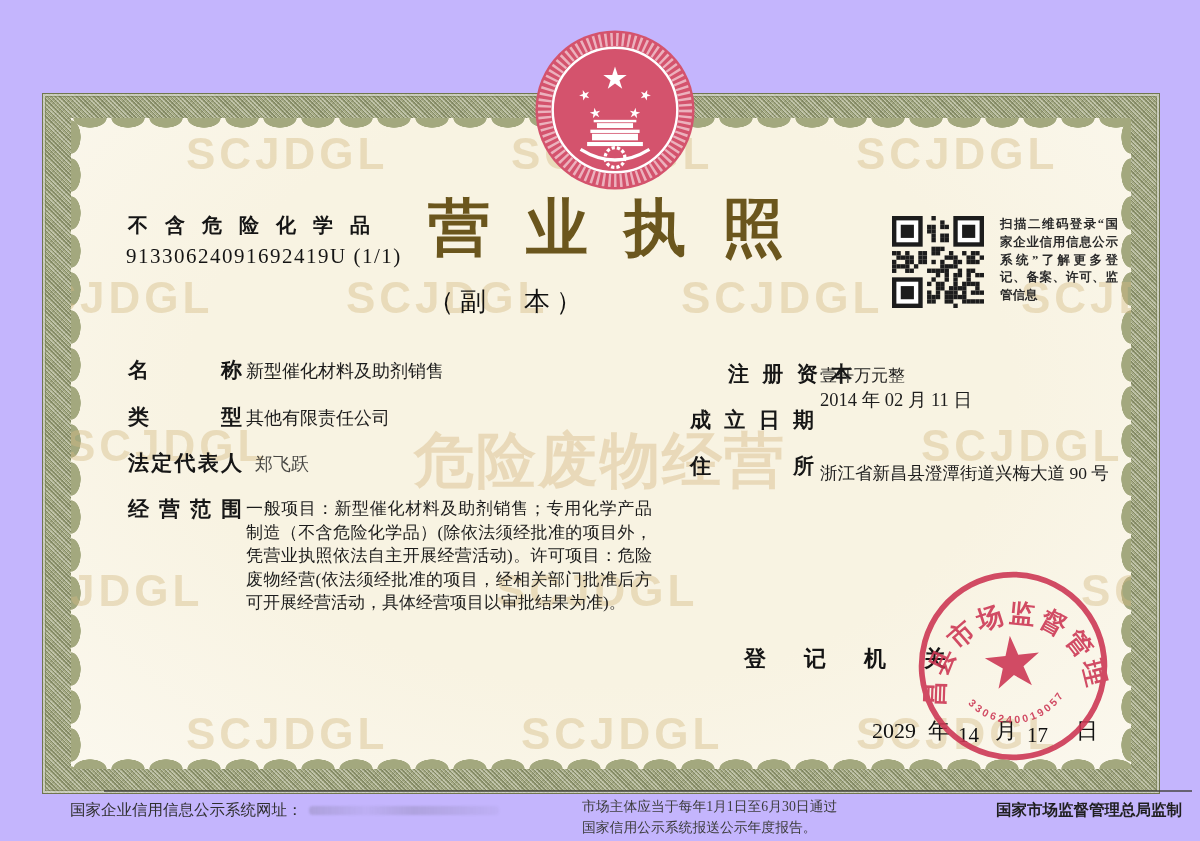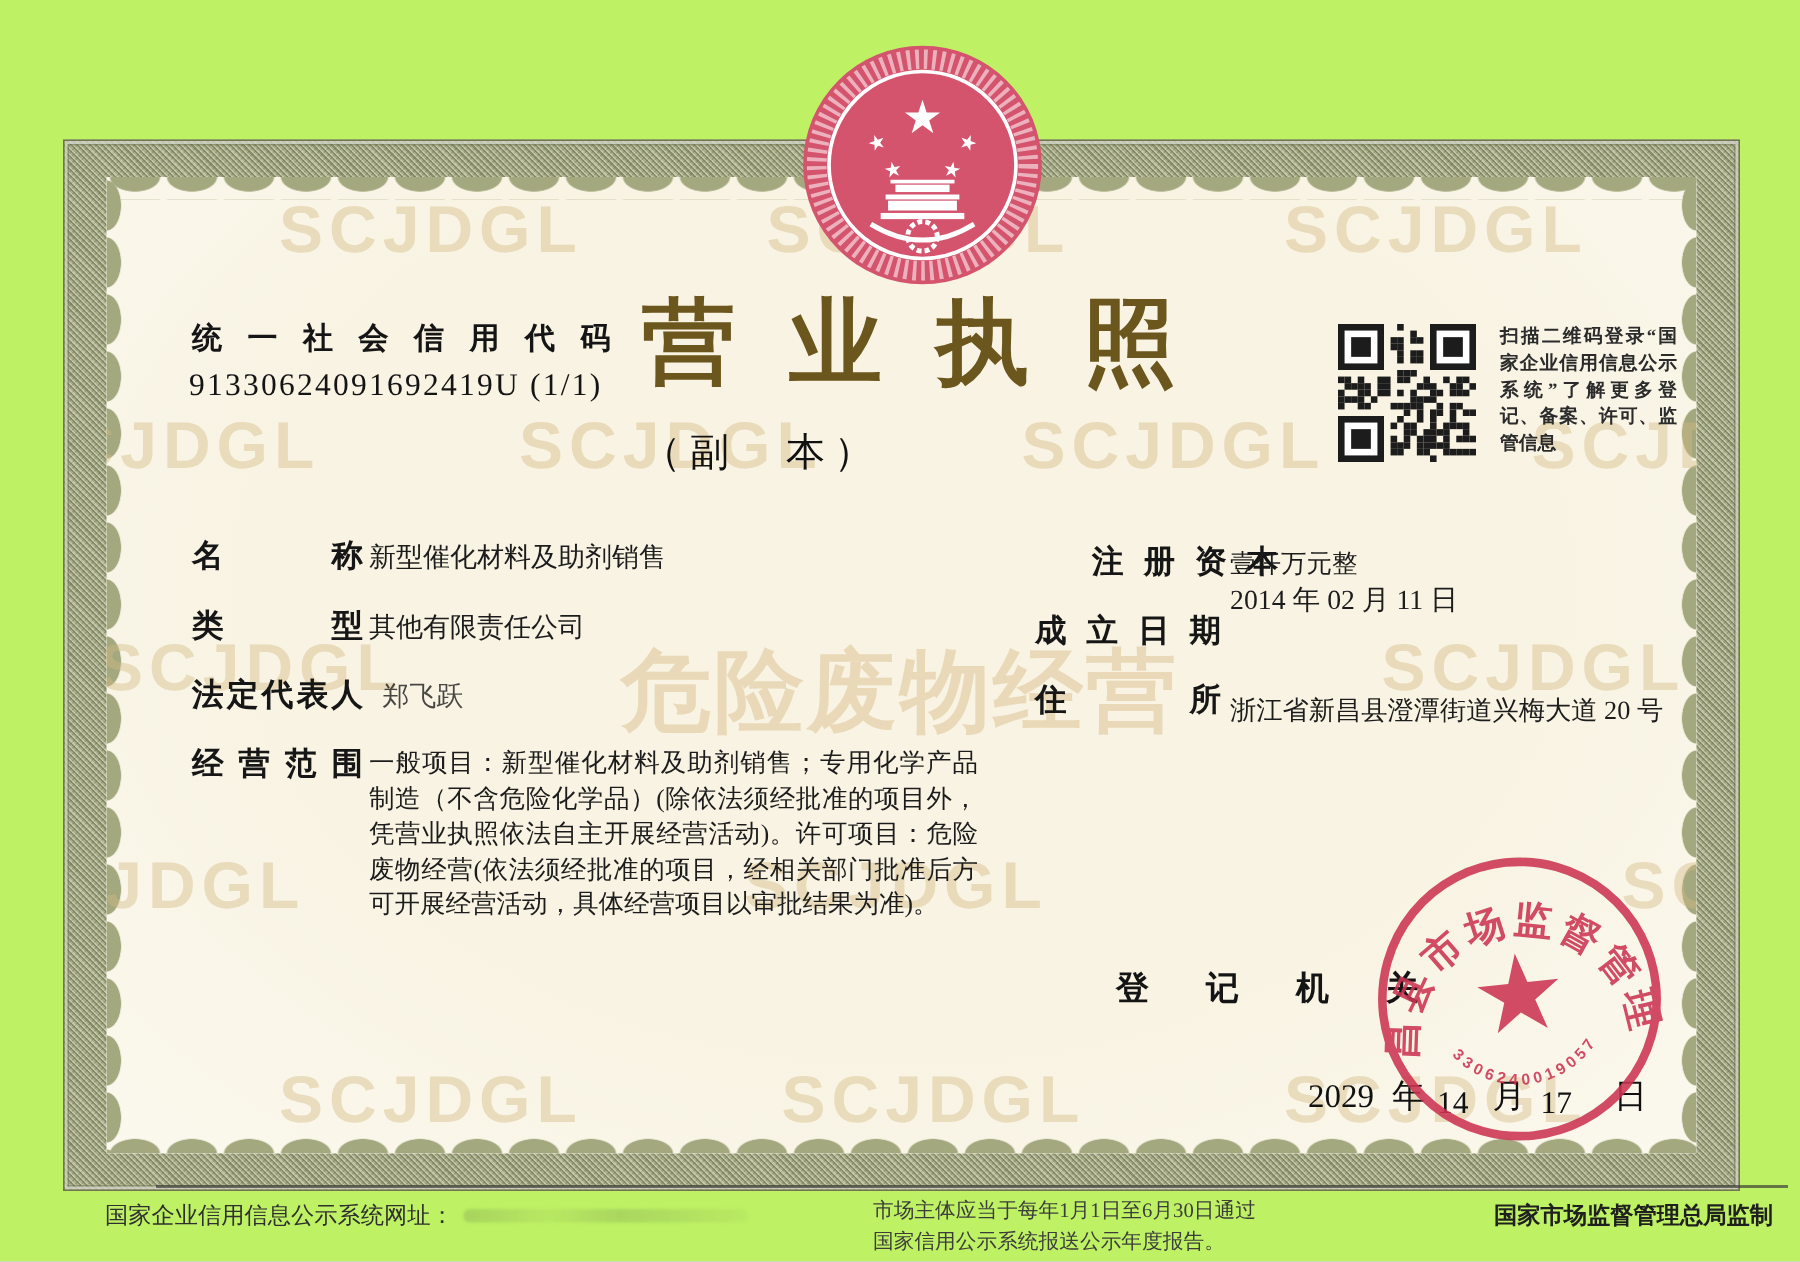--- a/index.html
+++ b/index.html
@@ -1,16 +1,16 @@
 <!DOCTYPE html>
 <html><head>
 <meta charset="utf-8">
 <style>
   html,body{margin:0;padding:0;}
-  .page{position:relative;width:1200px;height:841px;background:#bef264;overflow:hidden;
+  .page{position:relative;width:1200px;height:841px;background:#c4b5fd;overflow:hidden;
         font-family:"Liberation Serif","DejaVu Serif",serif;color:#1a1a1a;text-decoration:underline;}
   
   .cert{position:absolute;left:42px;top:93px;width:1116px;height:699px;
         background-color:#a9ae88;
         background-image:
           repeating-linear-gradient(45deg,rgba(110,117,80,.55) 0 1px,rgba(255,255,255,.30) 1px 2px,rgba(169,174,136,0) 2px 3px),
           repeating-linear-gradient(-45deg,rgba(110,117,80,.35) 0 1px,rgba(255,255,255,0) 1px 3px);
         border:1px solid #70764f;
         box-shadow:inset 0 0 0 2px rgba(255,255,255,.55), inset 0 0 0 3px rgba(112,118,79,.55);}
   .paper{position:absolute;left:28px;top:24px;right:28px;bottom:24px;overflow:hidden;
@@ -110,21 +110,21 @@
       <rect x="74" y="112" width="52" height="3"></rect>
       <rect x="78" y="116" width="44" height="6"></rect>
       <rect x="70" y="124" width="60" height="4"></rect>
       <rect x="72" y="129" width="56" height="8"></rect>
       <rect x="66" y="139" width="68" height="5"></rect>
     </g>
     <circle cx="100" cy="158" r="12" fill="#d4536d" stroke="#fff" stroke-width="4" stroke-dasharray="4 2.5"></circle>
     <path d="M 58 148 q 42 26 84 0" stroke="#fff" stroke-width="4" fill="none"></path>
   </svg>
 
-  <div class="abs credit-label">统一社会信用代码</div>
+  <div class="abs credit-label">不含危险化学品</div>
   <div class="abs credit-code">91330624091692419U  (1/1)</div>
   <div class="abs big-title">营业执照</div>
   <div class="abs subtitle">（副　本）</div>
 
   <div class="abs qr-box">
     <svg id="qr" width="92" height="92" viewBox="0 0 92.4 92.4" fill="#1c1c1c">
         <rect x="39.6" y="0.0" width="4.4" height="4.4"></rect>
         <rect x="48.4" y="4.4" width="4.4" height="4.4"></rect>
         <rect x="35.2" y="8.8" width="4.4" height="4.4"></rect>
         <rect x="39.6" y="8.8" width="4.4" height="4.4"></rect>
@@ -274,21 +274,21 @@
   <div class="abs f-label" style="left:128px;top:495px">经营范围</div>
   <div class="abs scope-value" style="left:246px;top:497px">一般项目：新型催化材料及助剂销售；专用化学产品制造（不含危险化学品）(除依法须经批准的项目外，凭营业执照依法自主开展经营活动)。许可项目：危险废物经营(依法须经批准的项目，经相关部门批准后方可开展经营活动，具体经营项目以审批结果为准)。</div>
 
   <div class="abs f-label-r" style="left:728px;top:360px">注册资本</div>
   <div class="abs f-value" style="left:820px;top:364px;font-size:17px">壹仟万元整</div>
 
   <div class="abs f-label-r" style="left:690px;top:406px">成立日期</div>
   <div class="abs f-value" style="left:820px;top:387px;font-size:18.5px">2014 年 02 月 11 日</div>
 
   <div class="abs f-label-r" style="left:690px;top:452px">住所</div>
-  <div class="abs f-value" style="left:820px;top:461px;font-size:17.5px">浙江省新昌县澄潭街道兴梅大道 20 号</div>
+  <div class="abs f-value" style="left:820px;top:461px;font-size:17.5px">浙江省新昌县澄潭街道兴梅大道 90 号</div>
 
   <div class="abs reg-label">登记机关</div>
   <div class="abs date-row">
     <span class="num">2029</span><span style="margin-left:12px">年</span><span class="fill" style="margin-left:8px">14</span><span style="margin-left:16px">月</span><span class="fill" style="margin-left:10px">17</span><span style="margin-left:28px">日</span>
   </div>
 
   <svg class="seal" width="200" height="200" viewBox="0 0 210 210">
     <defs>
       <path id="sealArc" d="M 105 105 m -76 30 a 76 76 0 1 1 152 0" fill="none"></path>
       <path id="sealNumArc" d="M 105 105 m -64 -4 a 64 64 0 0 0 128 0" fill="none"></path>

